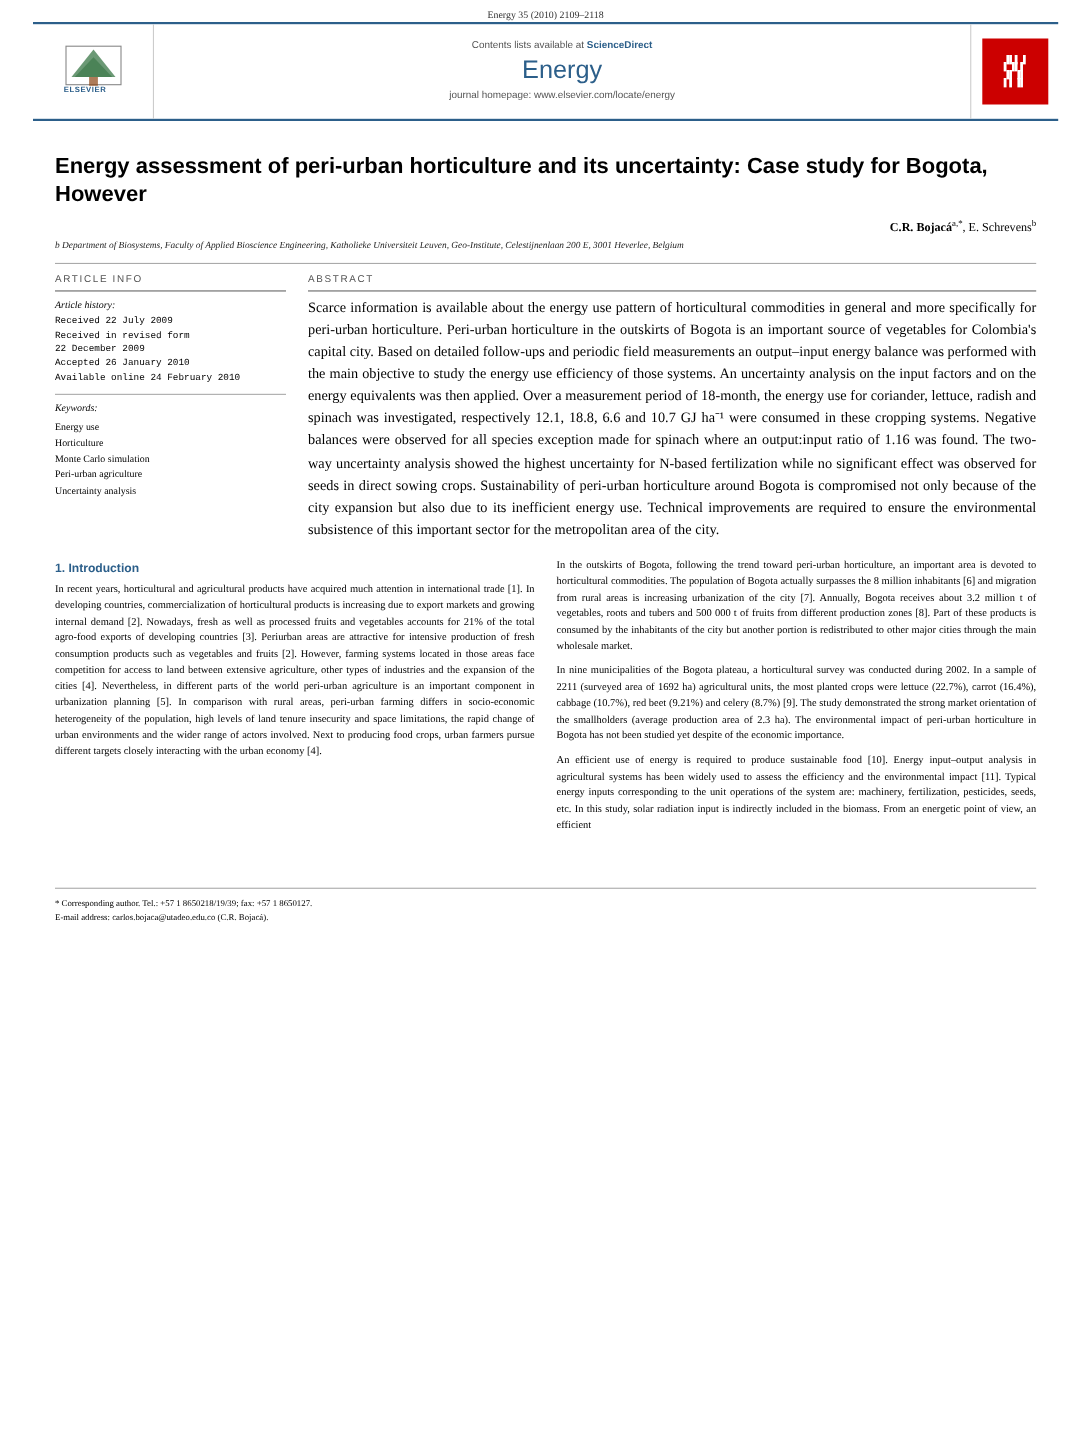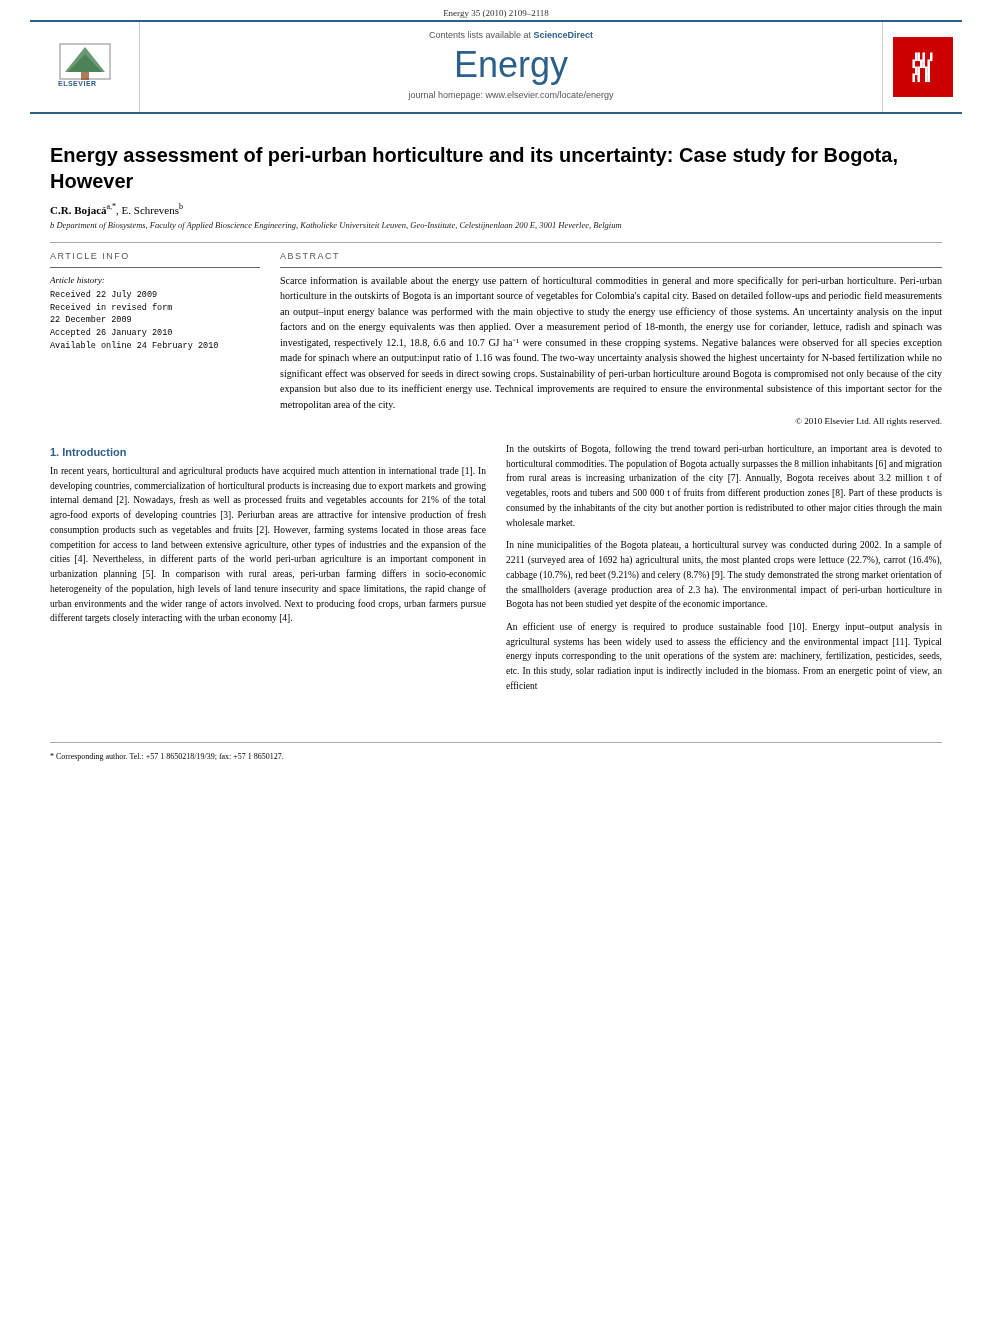--- a/index.html
+++ b/index.html
@@ -54,21 +54,21 @@
       font-size: 9px;
       font-family: Arial, sans-serif;
       color: #555;
       margin-bottom: 4px;
     }
     .sciencedirect-link {
       color: #2c5f8a;
       font-weight: bold;
     }
     .journal-title-header {
-      font-size: 36px;
+      font-size: 23px;
       font-family: Arial, sans-serif;
       color: #2c5f8a;
       font-weight: normal;
       margin-bottom: 4px;
     }
     .journal-header .right-logo {
       width: 80px;
       display: flex;
       align-items: center;
       justify-content: center;
@@ -102,20 +102,21 @@
       font-weight: bold;
       color: #000;
       margin: 18px 0 8px;
       line-height: 1.3;
     }
 
     
     .authors-line {
       font-size: 11px;
       margin-bottom: 4px;
+      text-align: right;
     }
     .author-name {
       font-weight: bold;
     }
     .affiliation-sup {
       font-size: 8px;
       vertical-align: super;
     }
 
     
@@ -190,21 +191,21 @@
       display: block;
       line-height: 1.6;
     }
 
     
     .abstract-box {
       border-top: 1px solid #666;
       padding-top: 5px;
     }
     .abstract-text {
-      font-size: 10px;
+      font-size: 13px;
       line-height: 1.55;
       text-align: justify;
     }
     .abstract-copyright {
       font-size: 9px;
       text-align: right;
       margin-top: 4px;
     }
 
     
@@ -315,28 +316,35 @@
       <div class="section-label">ARTICLE INFO</div>
       <div class="article-info-box">
         <span class="info-label">Article history:</span>
         <div class="info-dates">
           <div>Received 22 July 2009</div>
           <div>Received in revised form</div>
           <div>22 December 2009</div>
           <div>Accepted 26 January 2010</div>
           <div>Available online 24 February 2010</div>
         </div>
+        <div class="keywords-section">
+          <span class="keywords-label">Keywords:</span>
+          <span class="keyword-item">Energy use</span>
+          <span class="keyword-item">Horticulture</span>
+          <span class="keyword-item">Monte Carlo simulation</span>
+          <span class="keyword-item">Peri-urban agriculture</span>
+          <span class="keyword-item">Uncertainty analysis</span>
+        </div>
       </div>
     </div>
 
     <div class="right-col">
       <div class="section-label">ABSTRACT</div>
       <div class="abstract-box">
         <p class="abstract-text">Scarce information is available about the energy use pattern of horticultural commodities in general and more specifically for peri-urban horticulture. Peri-urban horticulture in the outskirts of Bogota is an important source of vegetables for Colombia's capital city. Based on detailed follow-ups and periodic field measurements an output–input energy balance was performed with the main objective to study the energy use efficiency of those systems. An uncertainty analysis on the input factors and on the energy equivalents was then applied. Over a measurement period of 18-month, the energy use for coriander, lettuce, radish and spinach was investigated, respectively 12.1, 18.8, 6.6 and 10.7 GJ ha⁻¹ were consumed in these cropping systems. Negative balances were observed for all species exception made for spinach where an output:input ratio of 1.16 was found. The two-way uncertainty analysis showed the highest uncertainty for N-based fertilization while no significant effect was observed for seeds in direct sowing crops. Sustainability of peri-urban horticulture around Bogota is compromised not only because of the city expansion but also due to its inefficient energy use. Technical improvements are required to ensure the environmental subsistence of this important sector for the metropolitan area of the city.</p>
-        <p class="abstract-copyright">© 2010 Elsevier Ltd. All rights reserved.</p>
       </div>
     </div>
   </div>
 
   <div class="body-two-col">
 
     <div class="body-left">
       <h2 class="section-heading">1.  Introduction</h2>
       <p class="body-text">In recent years, horticultural and agricultural products have acquired much attention in international trade [1]. In developing countries, commercialization of horticultural products is increasing due to export markets and growing internal demand [2]. Nowadays, fresh as well as processed fruits and vegetables accounts for 21% of the total agro-food exports of developing countries [3]. Periurban areas are attractive for intensive production of fresh consumption products such as vegetables and fruits [2]. However, farming systems located in those areas face competition for access to land between extensive agriculture, other types of industries and the expansion of the cities [4]. Nevertheless, in different parts of the world peri-urban agriculture is an important component in urbanization planning [5]. In comparison with rural areas, peri-urban farming differs in socio-economic heterogeneity of the population, high levels of land tenure insecurity and space limitations, the rapid change of urban environments and the wider range of actors involved. Next to producing food crops, urban farmers pursue different targets closely interacting with the urban economy [4].</p>
     </div>
@@ -347,13 +355,18 @@
       <p class="body-text">An efficient use of energy is required to produce sustainable food [10]. Energy input–output analysis in agricultural systems has been widely used to assess the efficiency and the environmental impact [11]. Typical energy inputs corresponding to the unit operations of the system are: machinery, fertilization, pesticides, seeds, etc. In this study, solar radiation input is indirectly included in the biomass. From an energetic point of view, an efficient</p>
     </div>
   </div>
 
 </div>
 
 <div class="article-footer">
   <div class="footer-note">
     <span>* Corresponding author. Tel.: +57 1 8650218/19/39; fax: +57 1 8650127.</span>
   </div>
+  <div class="footer-note">
+    <span>E-mail address:</span>
+    <span>carlos.bojaca@utadeo.edu.co</span>
+    <span> (C.R. Bojacá).</span>
+  </div>
 </div>
 
 </body></html>

